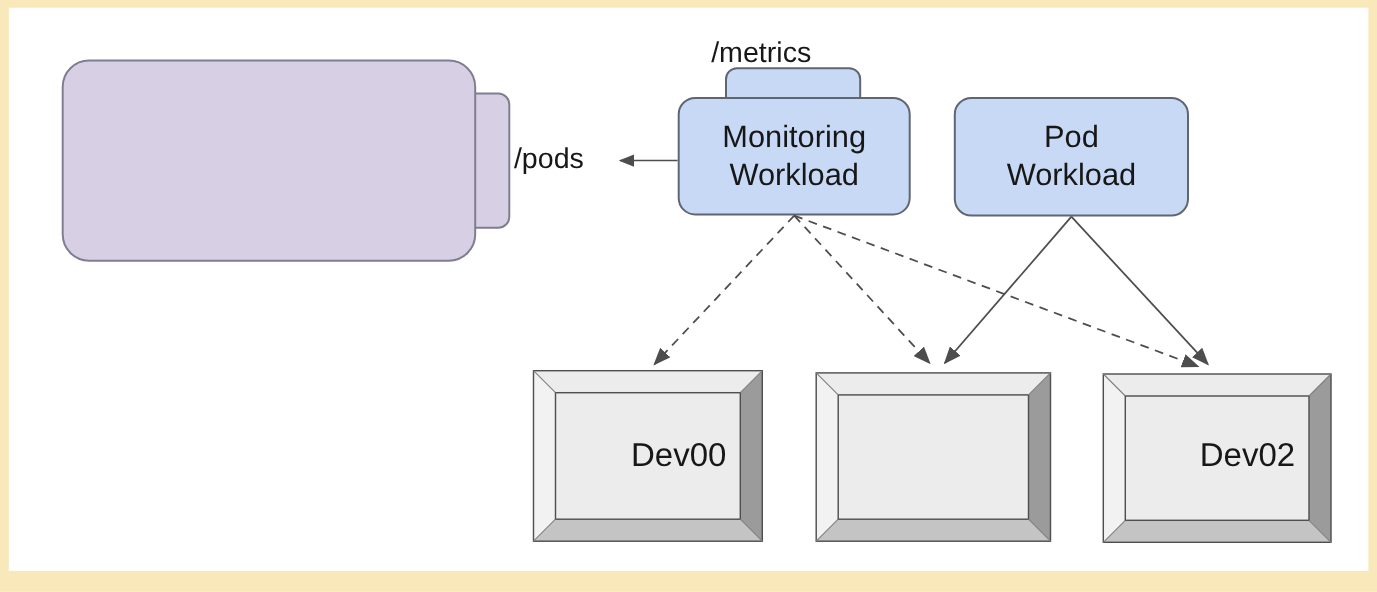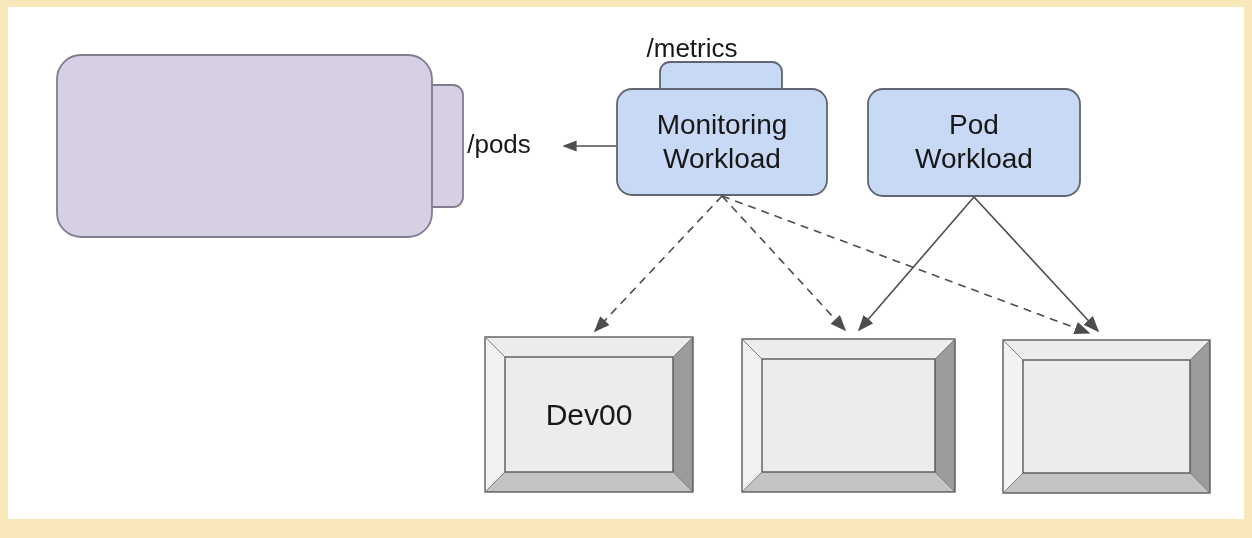--- a/index.html
+++ b/index.html
@@ -14,21 +14,21 @@
   }
   .stage{position:absolute;inset:0;}
   svg{position:absolute;left:0;top:0;}
   .lbl{
     position:absolute;transform:translate(-50%,-50%);
     text-align:center;color:#171717;white-space:nowrap;
   }
   .lbl-kubelet{font-size:36px;}
   .lbl-endpoint{font-size:26px;}
   .lbl-pod{font-size:28px;line-height:34px;text-align:center;}
-  .lbl-device{font-size:30px;}
+  .lbl-device{font-size:30px;margin-left:28px;}
   .lbl-pod span{display:block;}
 </style>
 </head>
 <body>
 
 <div class="canvas"></div>
 
 <div class="stage">
 
   <svg width="1252" height="538" viewBox="0 0 1252 538">
@@ -95,14 +95,15 @@
     <span>Monitoring</span>
     <span>Workload</span>
   </div>
 
   <div class="lbl lbl-pod" style="left:974px;top:142px;">
     <span>Pod</span>
     <span>Workload</span>
   </div>
 
   <div class="lbl lbl-device" style="left:589px;top:415px;">Dev00</div>
+  <div class="lbl lbl-device" style="left:1106px;top:415px;">Dev02</div>
 
 </div>
 
 </body></html>

